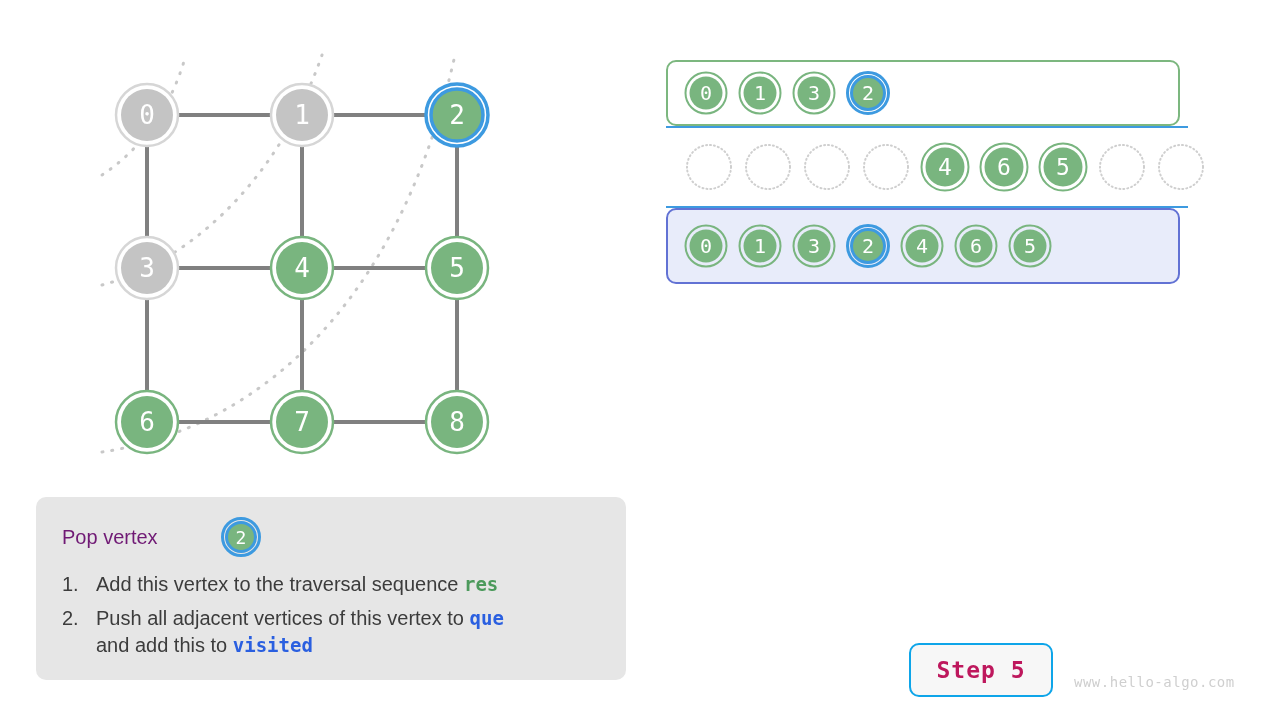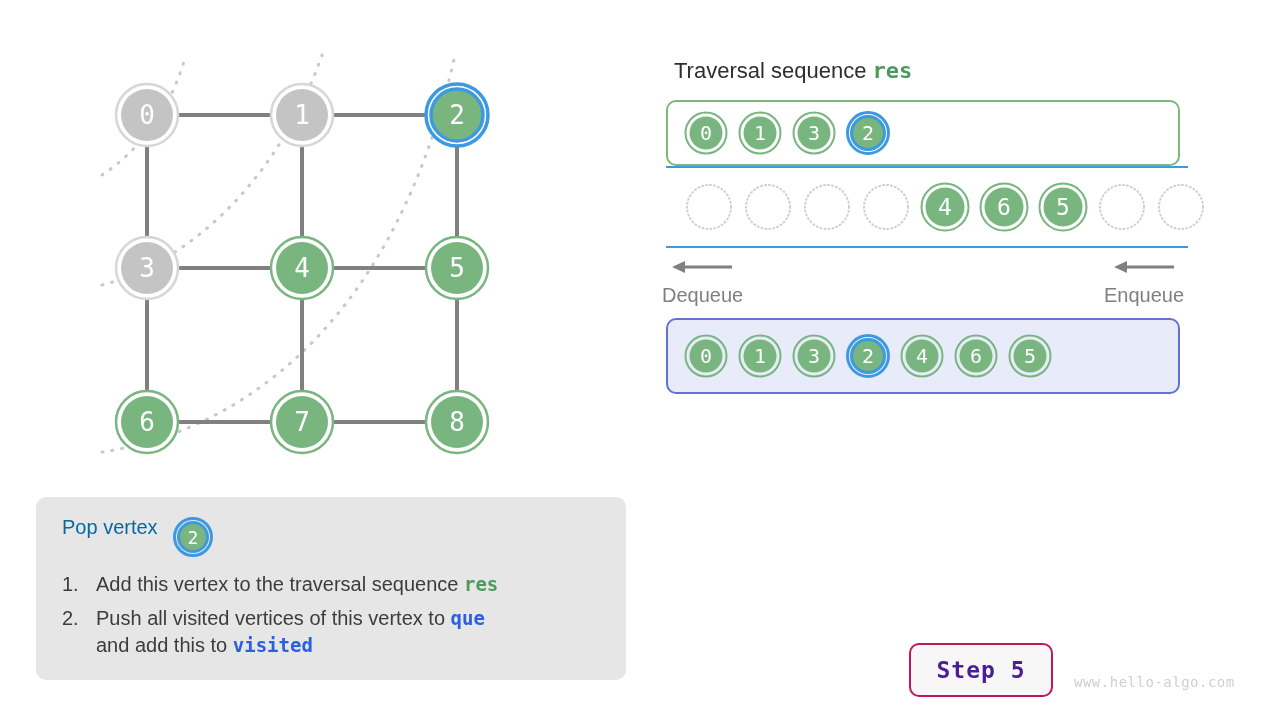--- a/index.html
+++ b/index.html
@@ -37,25 +37,26 @@
     left: 36px;
     top: 497px;
     width: 590px;
     box-sizing: border-box;
     background: #e6e6e6;
     border-radius: 10px;
     padding: 20px 24px 22px 26px;
   }
   .exp-head {
     font-size: 20px;
-    color: #0369a1;
+    color: #701a75;
     display: flex;
-    align-items: flex-start;
+    align-items: center;
     line-height: 1;
     margin-bottom: 14px;
+    gap: 48px;
   }
   .exp-head .txt { white-space: pre; }
   .exp-list {
     list-style: none;
     margin: 0;
     padding: 0;
   }
   .exp-list li {
     font-size: 20px;
     color: #3c3c3c;
@@ -225,29 +226,29 @@
 
   
   #step-button {
     position: absolute;
     left: 909px;
     top: 643px;
     width: 144px;
     height: 54px;
     box-sizing: border-box;
     background: #f7f7f7;
-    border: 2px solid #be185d;
+    border: 2px solid #0ea5e9;
     border-radius: 10px;
     display: flex;
     align-items: center;
     justify-content: center;
     font-family: "DejaVu Sans Mono", monospace;
     font-weight: bold;
     font-size: 23px;
-    color: #4c1d95;
+    color: #be185d;
     letter-spacing: 1px;
   }
   #watermark {
     position: absolute;
     left: 1074px;
     top: 674px;
     font-family: "DejaVu Sans Mono", monospace;
     font-size: 14px;
     color: #cfcfcf;
     letter-spacing: 0.5px;
@@ -338,28 +339,27 @@
             <text x="20" y="20" text-anchor="middle" dominant-baseline="central" fill="#ffffff" font-family="&quot;DejaVu Sans Mono&quot;, monospace" font-size="18">2</text>
           </svg></span>
     </div>
     <ol class="exp-list">
       <li>
         <span class="exp-num">1.</span>
         <span class="exp-text"><span>Add this vertex to the traversal sequence </span><span class="code-green">res</span></span>
       </li>
       <li>
         <span class="exp-num">2.</span>
-        <span class="exp-text"><span>Push all visited vertices of this vertex to </span><span class="code-blue">que</span><br><span>and add this to </span><span class="code-blue">visited</span></span>
+        <span class="exp-text"><span>Push all adjacent vertices of this vertex to </span><span class="code-blue">que</span><br><span>and add this to </span><span class="code-blue">visited</span></span>
       </li>
     </ol>
   </div>
 
   <div id="right-col">
 
-    <div class="section-title"><span>Traversal sequence </span><span class="mono-green">res</span></div>
     <div id="res-box">
       <div id="res-items">
           <div class="chip" style="width: 44px; height: 44px; flex: 0 0 44px;">
             <svg width="44" height="44" viewBox="0 0 44 44">
               <circle cx="22" cy="22" r="20.5" fill="none" stroke="#79b57f" stroke-width="2"></circle>
               <circle cx="22" cy="22" r="16.5" fill="#79b57f"></circle>
               <text x="22" y="22" text-anchor="middle" dominant-baseline="central" fill="#ffffff" font-family="&quot;DejaVu Sans Mono&quot;, monospace" font-size="20">0</text>
             </svg>
           </div>
           <div class="chip" style="width: 44px; height: 44px; flex: 0 0 44px;">
@@ -436,32 +436,20 @@
               <circle cx="25" cy="25" r="22" fill="none" stroke="#cfcfcf" stroke-width="2" stroke-dasharray="1 3" stroke-linecap="round"></circle>
             </svg>
           </div>
           <div class="chip" style="width: 50px; height: 50px; flex: 0 0 50px;">
             <svg width="50" height="50" viewBox="0 0 50 50">
               <circle cx="25" cy="25" r="22" fill="none" stroke="#cfcfcf" stroke-width="2" stroke-dasharray="1 3" stroke-linecap="round"></circle>
             </svg>
           </div>
         </div>
     </div>
-    <div id="queue-legend">
-      <svg class="arrow left-a" viewBox="0 0 62 14">
-        <line x1="60" y1="7" x2="10" y2="7" stroke="#808080" stroke-width="3"></line>
-        <polygon points="0,7 13,1 13,13" fill="#808080"></polygon>
-      </svg>
-      <svg class="arrow right-a" viewBox="0 0 62 14">
-        <line x1="60" y1="7" x2="10" y2="7" stroke="#808080" stroke-width="3"></line>
-        <polygon points="0,7 13,1 13,13" fill="#808080"></polygon>
-      </svg>
-      <div class="legend-label dq">Dequeue</div>
-      <div class="legend-label eq">Enqueue</div>
-    </div>
 
     <div id="visited-box">
       <div id="visited-items">
           <div class="chip" style="width: 44px; height: 44px; flex: 0 0 44px;">
             <svg width="44" height="44" viewBox="0 0 44 44">
               <circle cx="22" cy="22" r="20.5" fill="none" stroke="#79b57f" stroke-width="2"></circle>
               <circle cx="22" cy="22" r="16.5" fill="#79b57f"></circle>
               <text x="22" y="22" text-anchor="middle" dominant-baseline="central" fill="#ffffff" font-family="&quot;DejaVu Sans Mono&quot;, monospace" font-size="20">0</text>
             </svg>
           </div>

